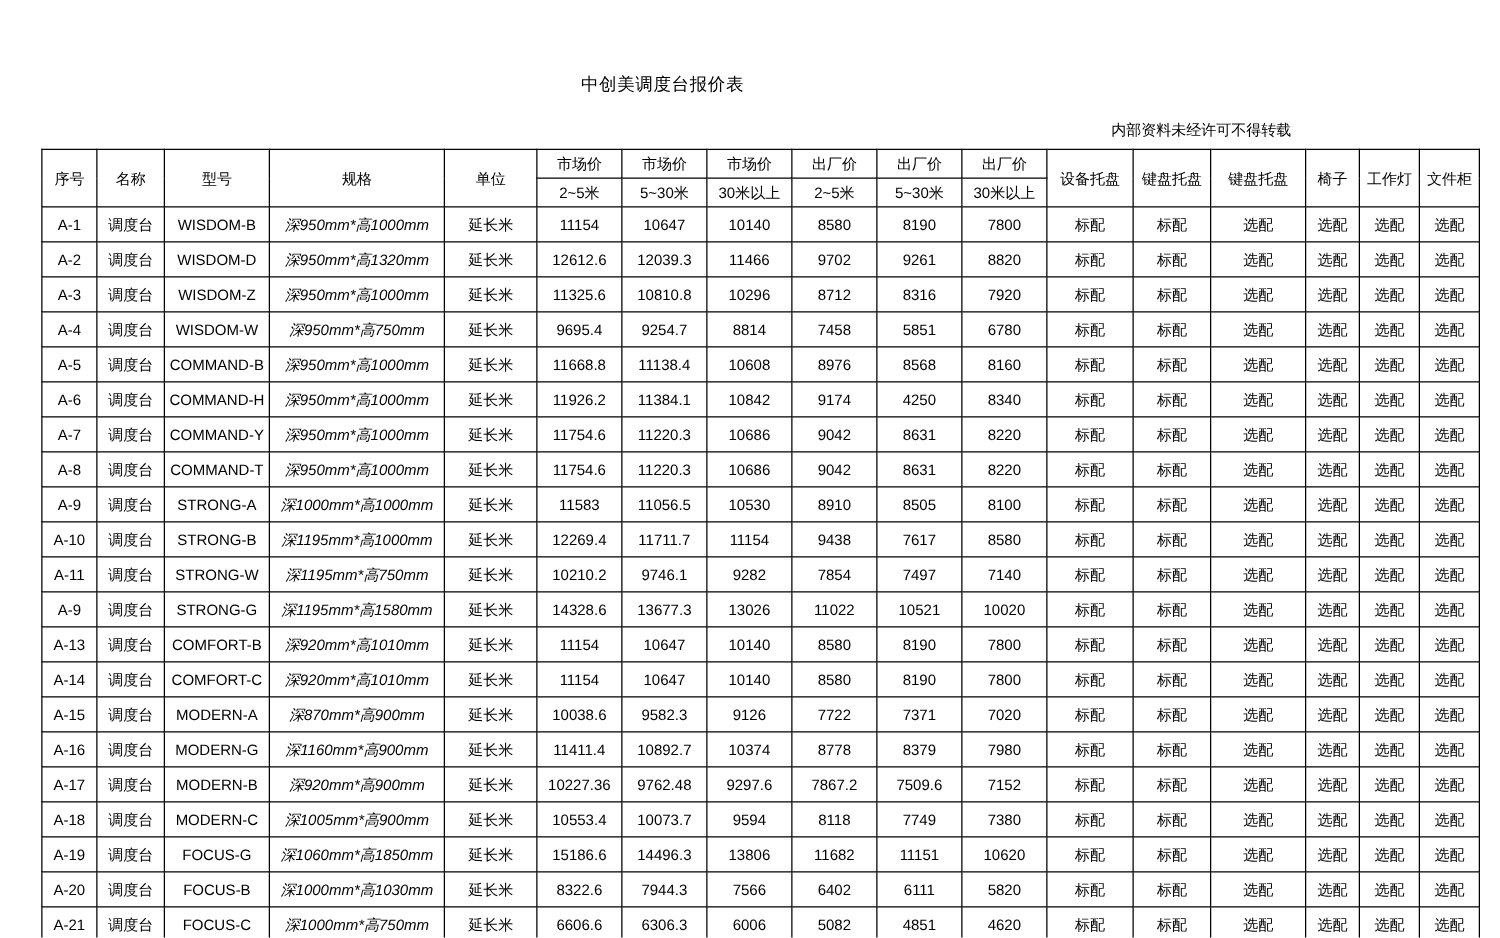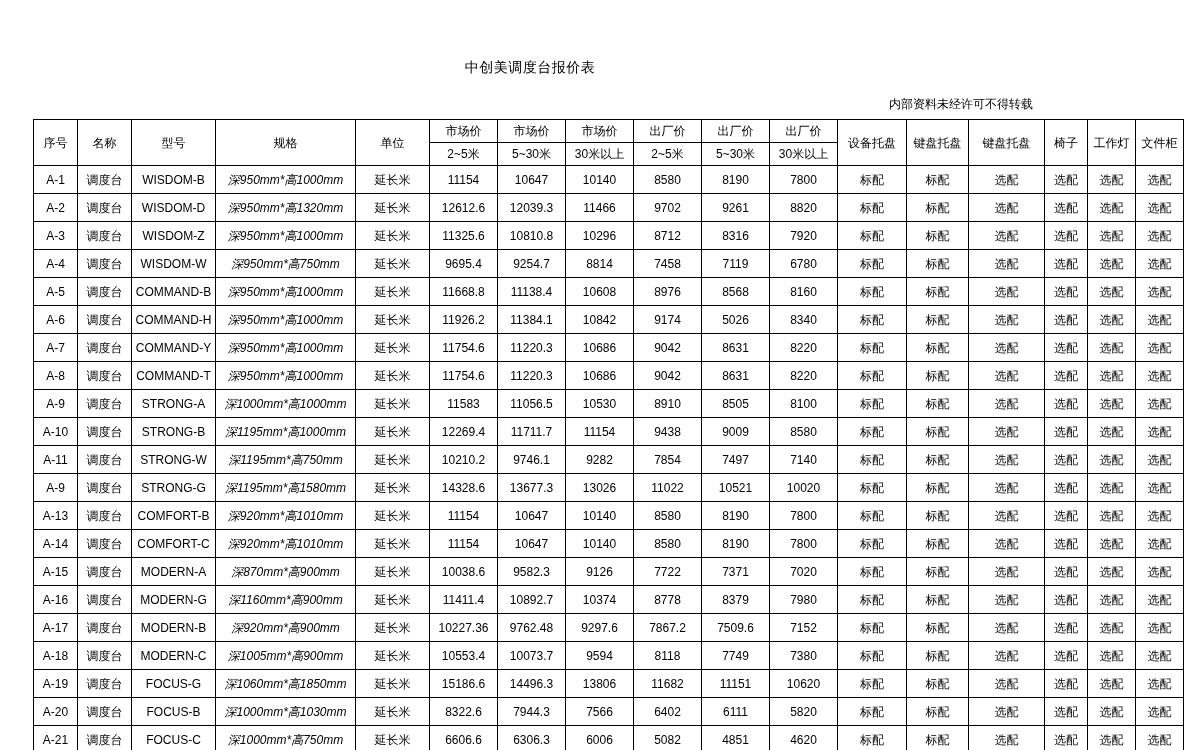--- a/index.html
+++ b/index.html
@@ -204,21 +204,21 @@
           <tr>
             <td>A-4</td>
             <td>调度台</td>
             <td class="model-cell">WISDOM-W</td>
             <td class="spec-cell">深950mm*高750mm</td>
             <td>延长米</td>
             <td>9695.4</td>
             <td>9254.7</td>
             <td>8814</td>
             <td>7458</td>
-            <td>7119</td>
+            <td>5851</td>
             <td>6780</td>
             <td>标配</td>
             <td>标配</td>
             <td>选配</td>
             <td>选配</td>
             <td>选配</td>
             <td>选配</td>
           </tr>
           <tr>
             <td>A-5</td>
@@ -242,21 +242,21 @@
           <tr>
             <td>A-6</td>
             <td>调度台</td>
             <td class="model-cell">COMMAND-H</td>
             <td class="spec-cell">深950mm*高1000mm</td>
             <td>延长米</td>
             <td>11926.2</td>
             <td>11384.1</td>
             <td>10842</td>
             <td>9174</td>
-            <td>5026</td>
+            <td>4250</td>
             <td>8340</td>
             <td>标配</td>
             <td>标配</td>
             <td>选配</td>
             <td>选配</td>
             <td>选配</td>
             <td>选配</td>
           </tr>
           <tr>
             <td>A-7</td>
@@ -318,21 +318,21 @@
           <tr>
             <td>A-10</td>
             <td>调度台</td>
             <td class="model-cell">STRONG-B</td>
             <td class="spec-cell">深1195mm*高1000mm</td>
             <td>延长米</td>
             <td>12269.4</td>
             <td>11711.7</td>
             <td>11154</td>
             <td>9438</td>
-            <td>9009</td>
+            <td>7617</td>
             <td>8580</td>
             <td>标配</td>
             <td>标配</td>
             <td>选配</td>
             <td>选配</td>
             <td>选配</td>
             <td>选配</td>
           </tr>
           <tr>
             <td>A-11</td>

